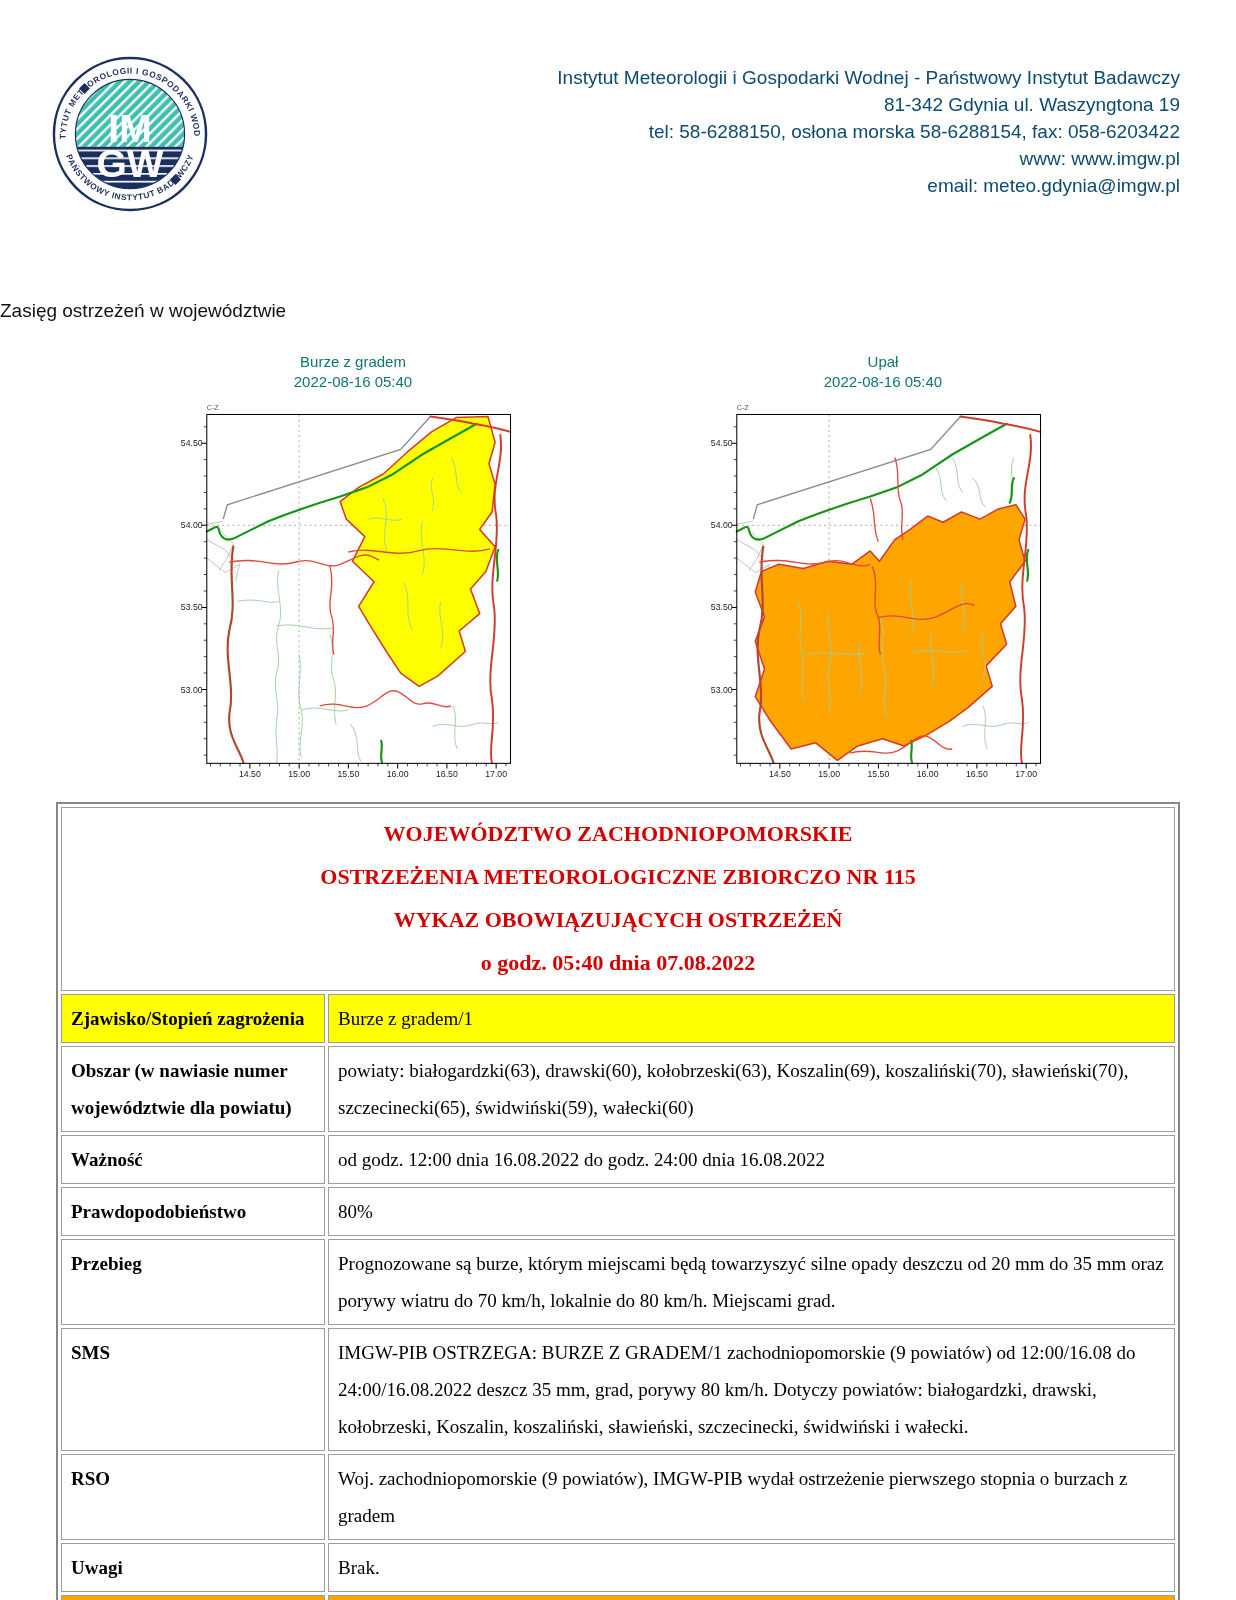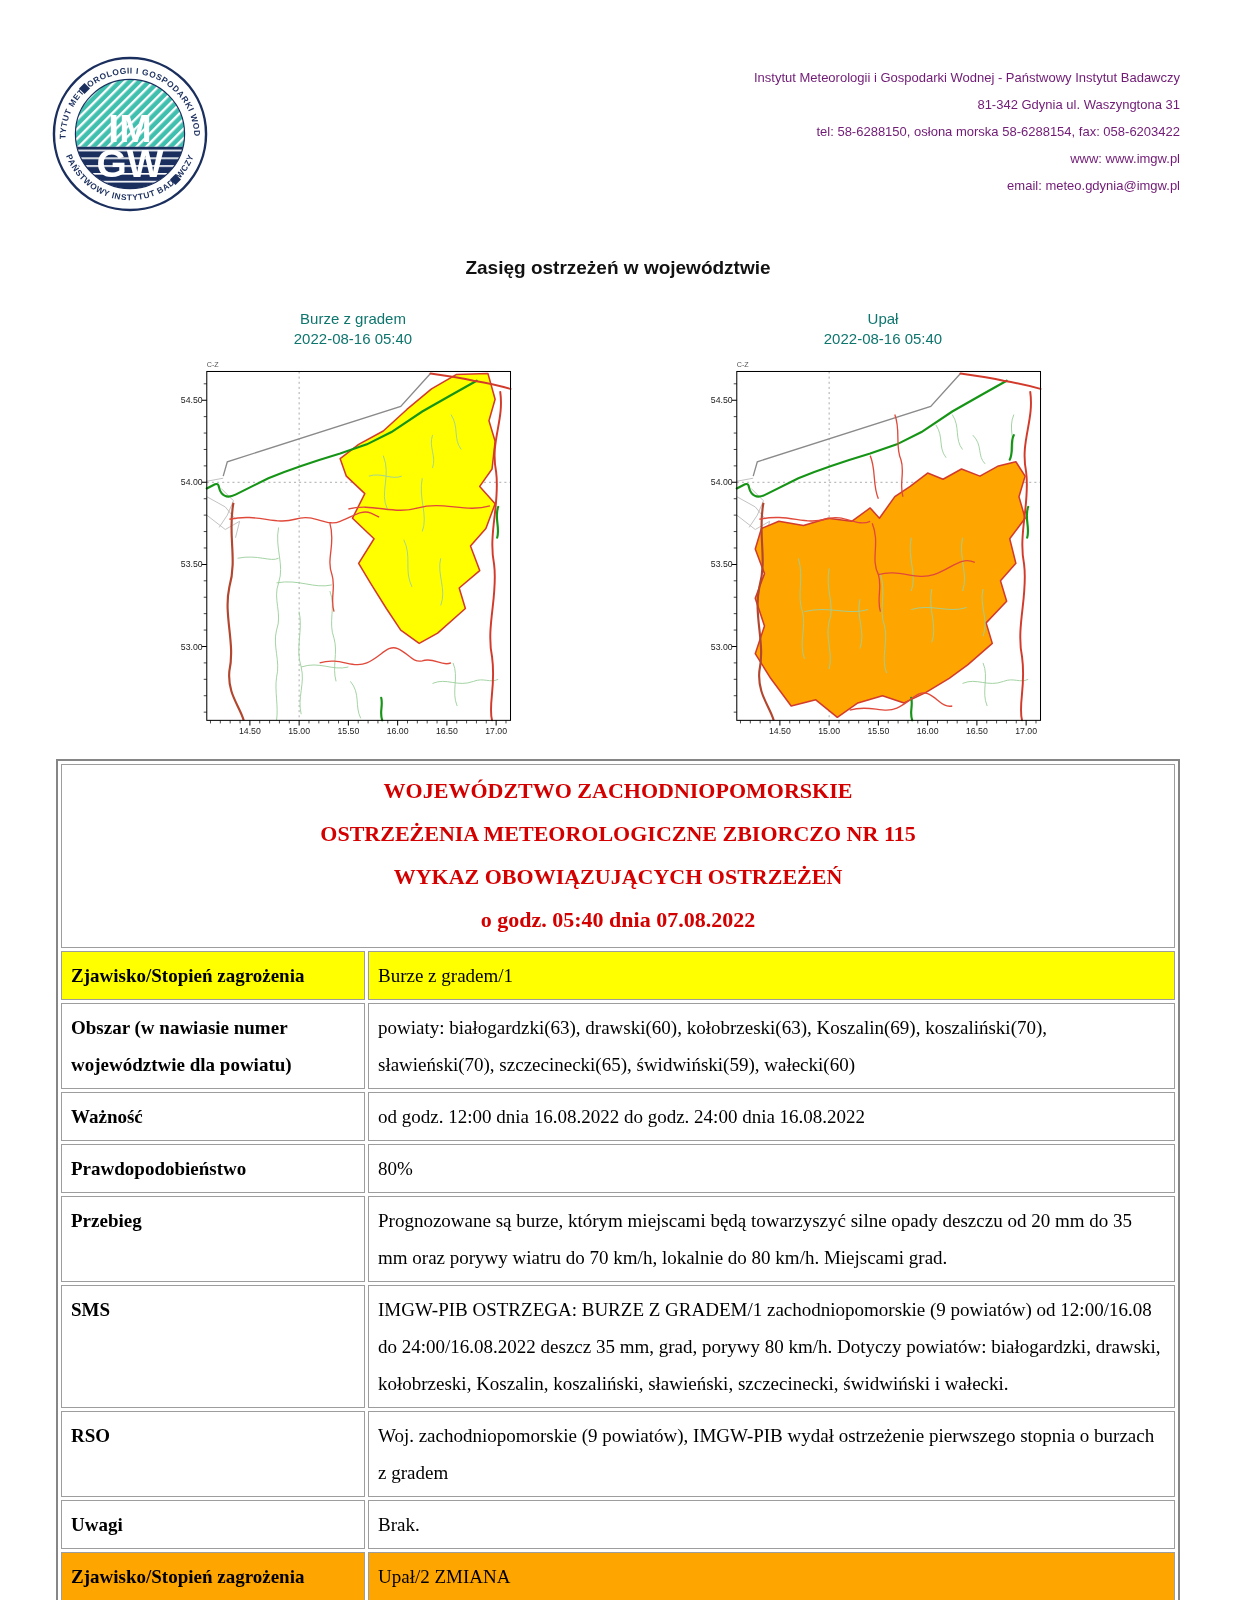--- a/index.html
+++ b/index.html
@@ -8,25 +8,25 @@
     width:1236px; height:1600px; overflow:hidden;
     font-family:"Liberation Sans", sans-serif;
     color:#000;
   }
   .page { position:relative; width:1236px; height:1600px; background:#fff; }
 
   
   .hdr { display:flex; align-items:flex-start; padding:56px 56px 0 52px; }
   .logo-wrap { width:156px; height:156px; flex:0 0 auto; }
   .addr { margin-left:auto; text-align:right; margin-top:8px;
-          font-size:13px; line-height:27px; color:#701a75; }
+          font-size:19px; line-height:27px; color:#0c4a6e; }
   .addr .b { font-weight:bold; }
 
   
-  .sect-title { text-align:center; margin-top:45px; font-size:19px; color:#111;font-weight:bold; }
+  .sect-title { margin-top:88px; font-size:19px; color:#111; }
 
   
   .maps { display:flex; justify-content:center; gap:176px; margin-top:30px; }
   .mapfig { width:354px; }
   .mapcap { text-align:center; font-size:15px; line-height:20px; color:#0f766e; margin-bottom:4px; }
   .mapsvg { width:354px; height:392px; display:block; }
 
   .m-frame { fill:none; stroke:#000; stroke-width:1; }
   .tickM { stroke:#000; stroke-width:1; }
   .tickm { stroke:#000; stroke-width:0.7; }
@@ -51,21 +51,21 @@
     font-family:"Liberation Serif", serif; font-size:19px;
   }
   table.wtbl td {
     border:1px solid #9d9d9d; vertical-align:top;
     padding:5px 9px; line-height:1.95;
   }
   td.titlecell {
     text-align:center; color:#d40000; font-weight:bold; font-size:22px;
     line-height:1.62; padding:12px 8px;margin-left:8px;
   }
-  td.lbl { font-weight:bold; width:304px; }
+  td.lbl { font-weight:bold; width:264px; }
   tr.hl-yellow td { background:#ffff00; }
   tr.hl-orange td { background:#ffa500; }
 
   
   .ringtext { font-family:"Liberation Sans",sans-serif; font-size:8.6px; font-weight:bold;
               letter-spacing:0.6px; fill:#1b2f5e; }
   .imgw-big { font-family:"Liberation Sans",sans-serif; font-weight:bold; fill:#ffffff; }
 </style>
 </head>
 <body>
@@ -100,21 +100,21 @@
         <text class="ringtext"><textPath href="#arcTop" startOffset="50%" text-anchor="middle">INSTYTUT METEOROLOGII I GOSPODARKI WODNEJ</textPath></text>
         <text class="ringtext"><textPath href="#arcBot" startOffset="50%" text-anchor="middle">PAŃSTWOWY INSTYTUT BADAWCZY</textPath></text>
         <rect x="76" y="76" width="8" height="8" transform="rotate(45 80 80) translate(-66 0)" fill="#1b2f5e"></rect>
         <rect x="76" y="76" width="8" height="8" transform="rotate(45 80 80) translate(66 0)" fill="#1b2f5e"></rect>
         <text x="80" y="88" text-anchor="middle" font-size="40" class="imgw-big">IM</text>
         <text x="80" y="124" text-anchor="middle" font-size="40" class="imgw-big">GW</text>
       </svg>
     </div>
     <div class="addr">
       <div>Instytut Meteorologii i Gospodarki Wodnej - Państwowy Instytut Badawczy</div>
-      <div>81-342 Gdynia ul. Waszyngtona 31</div>
+      <div>81-342 Gdynia ul. Waszyngtona 19</div>
       <div>tel: 58-6288150, osłona morska 58-6288154, fax: 058-6203422</div>
       <div>www: www.imgw.pl</div>
       <div>email: meteo.gdynia@imgw.pl</div>
     </div>
   </div>
 
   <div class="sect-title">Zasięg ostrzeżeń w województwie</div>
 
   <div class="maps">
 

